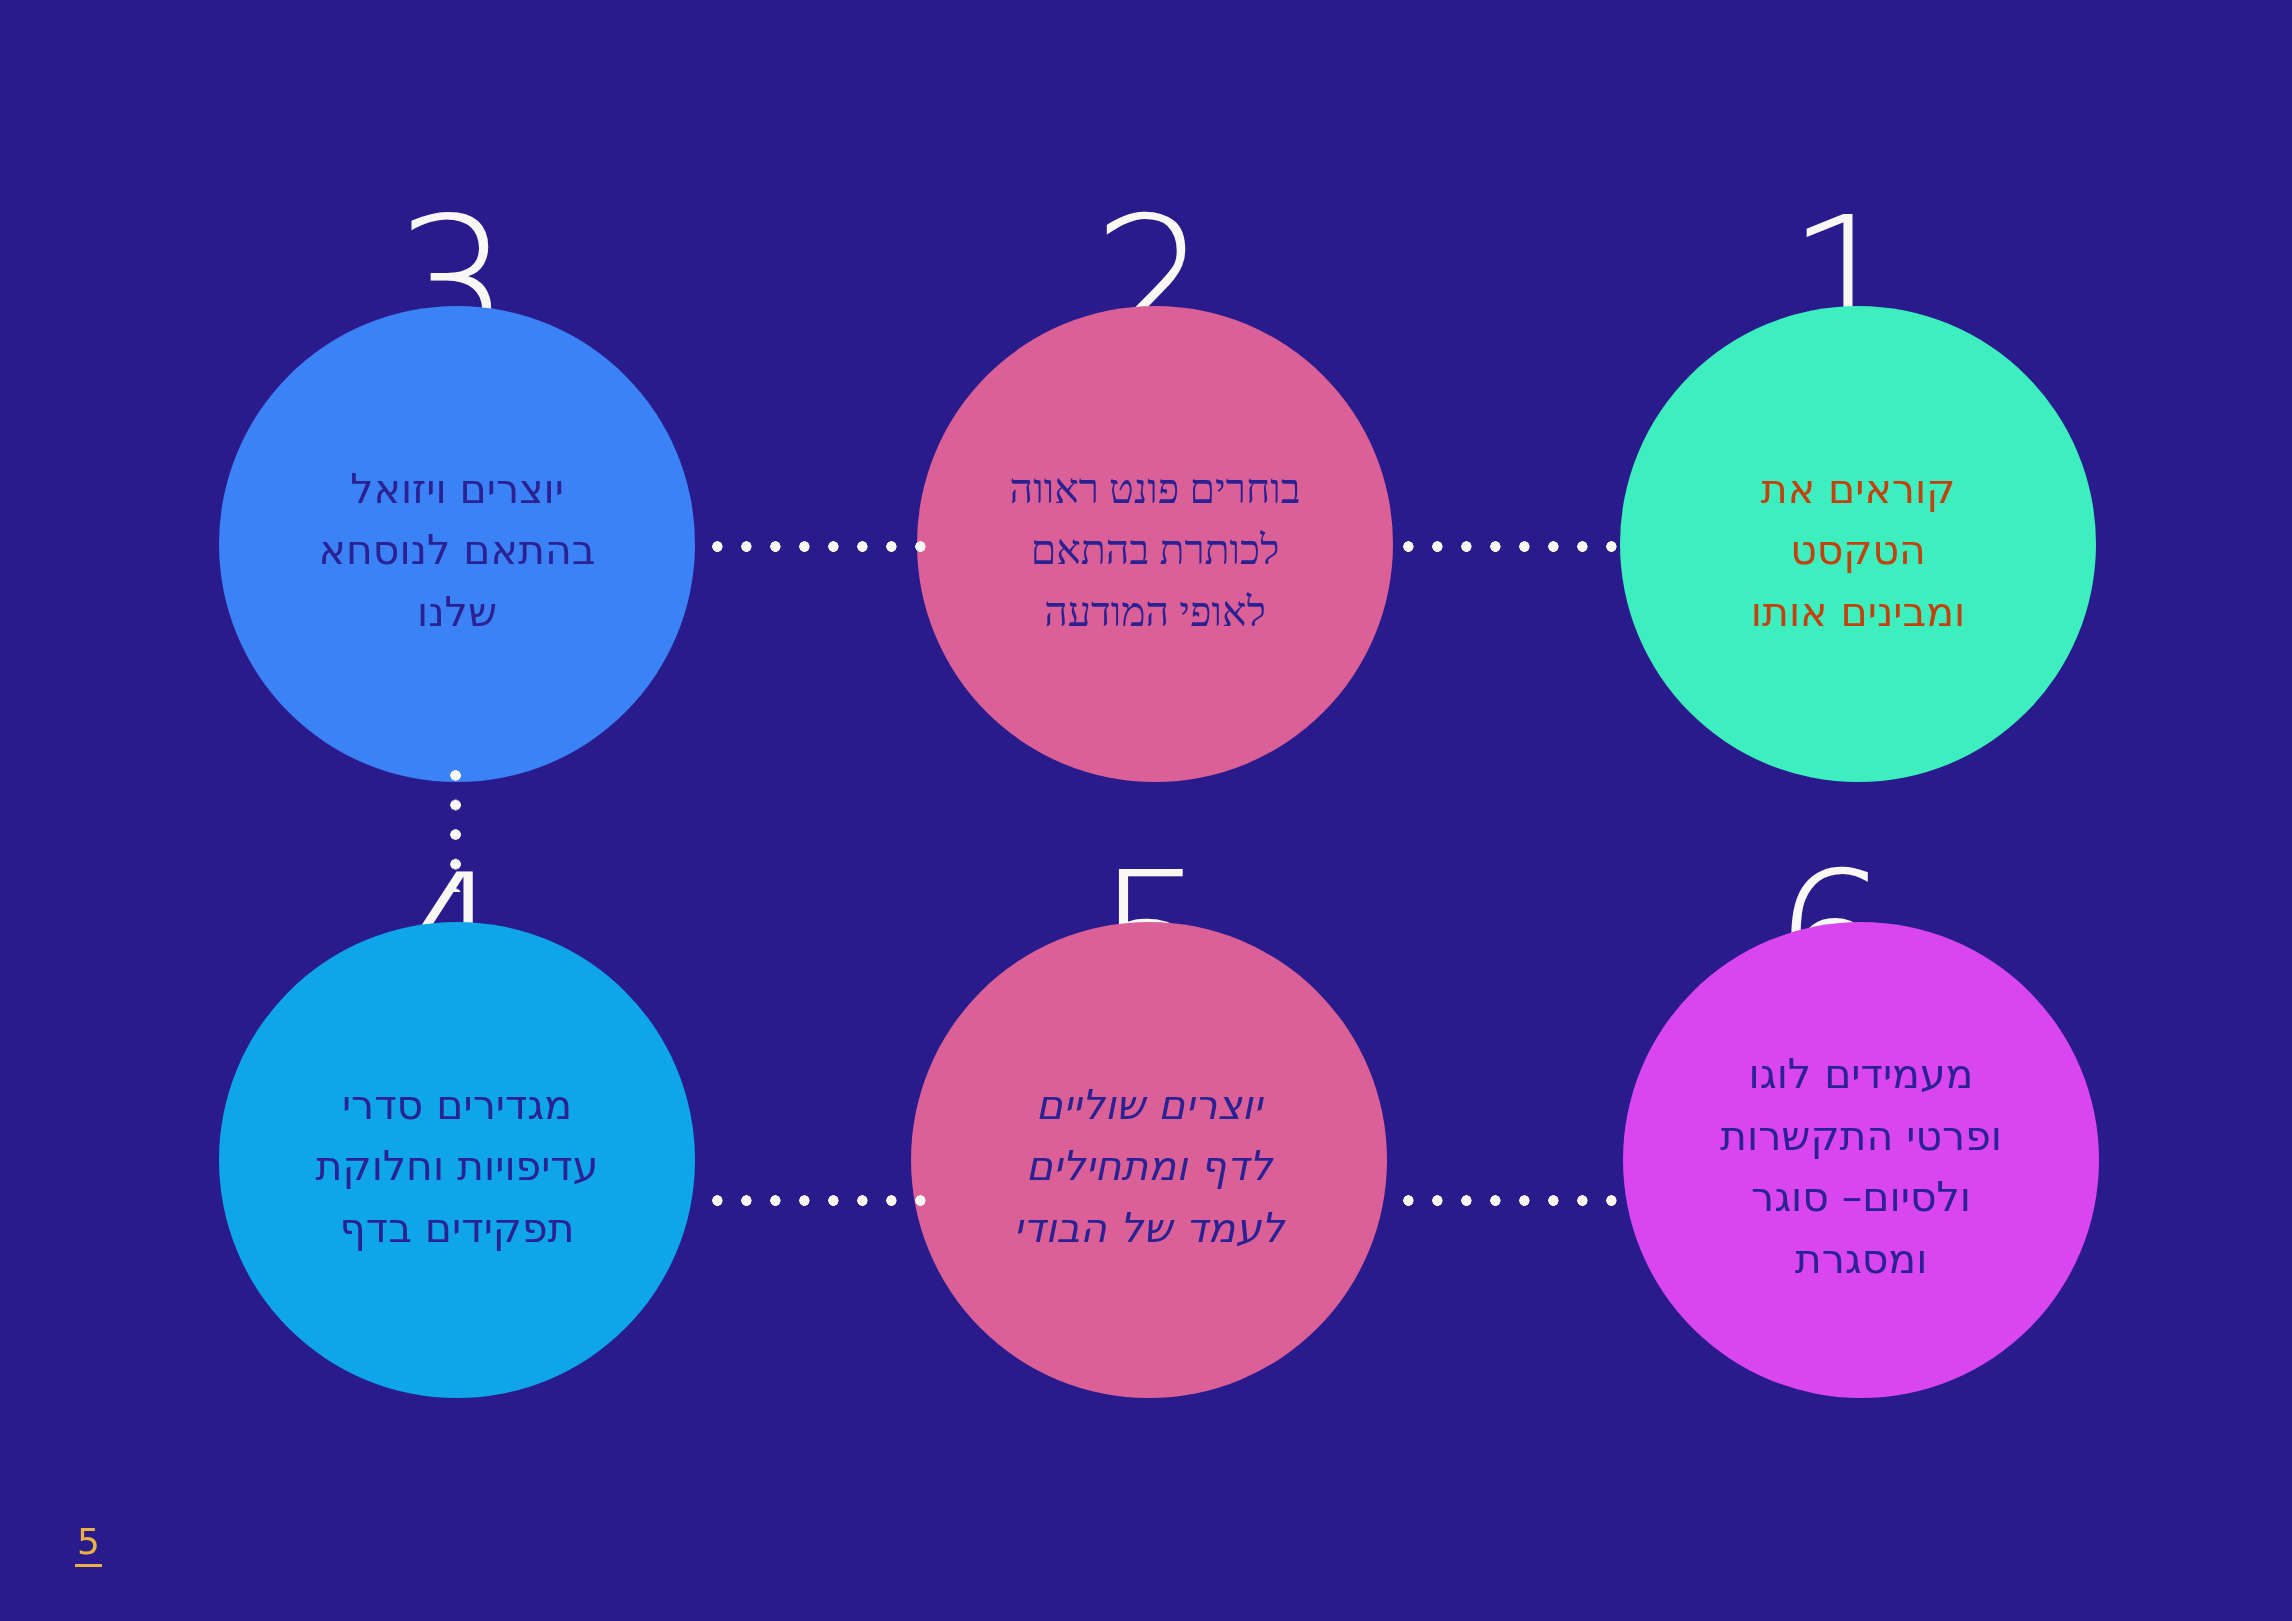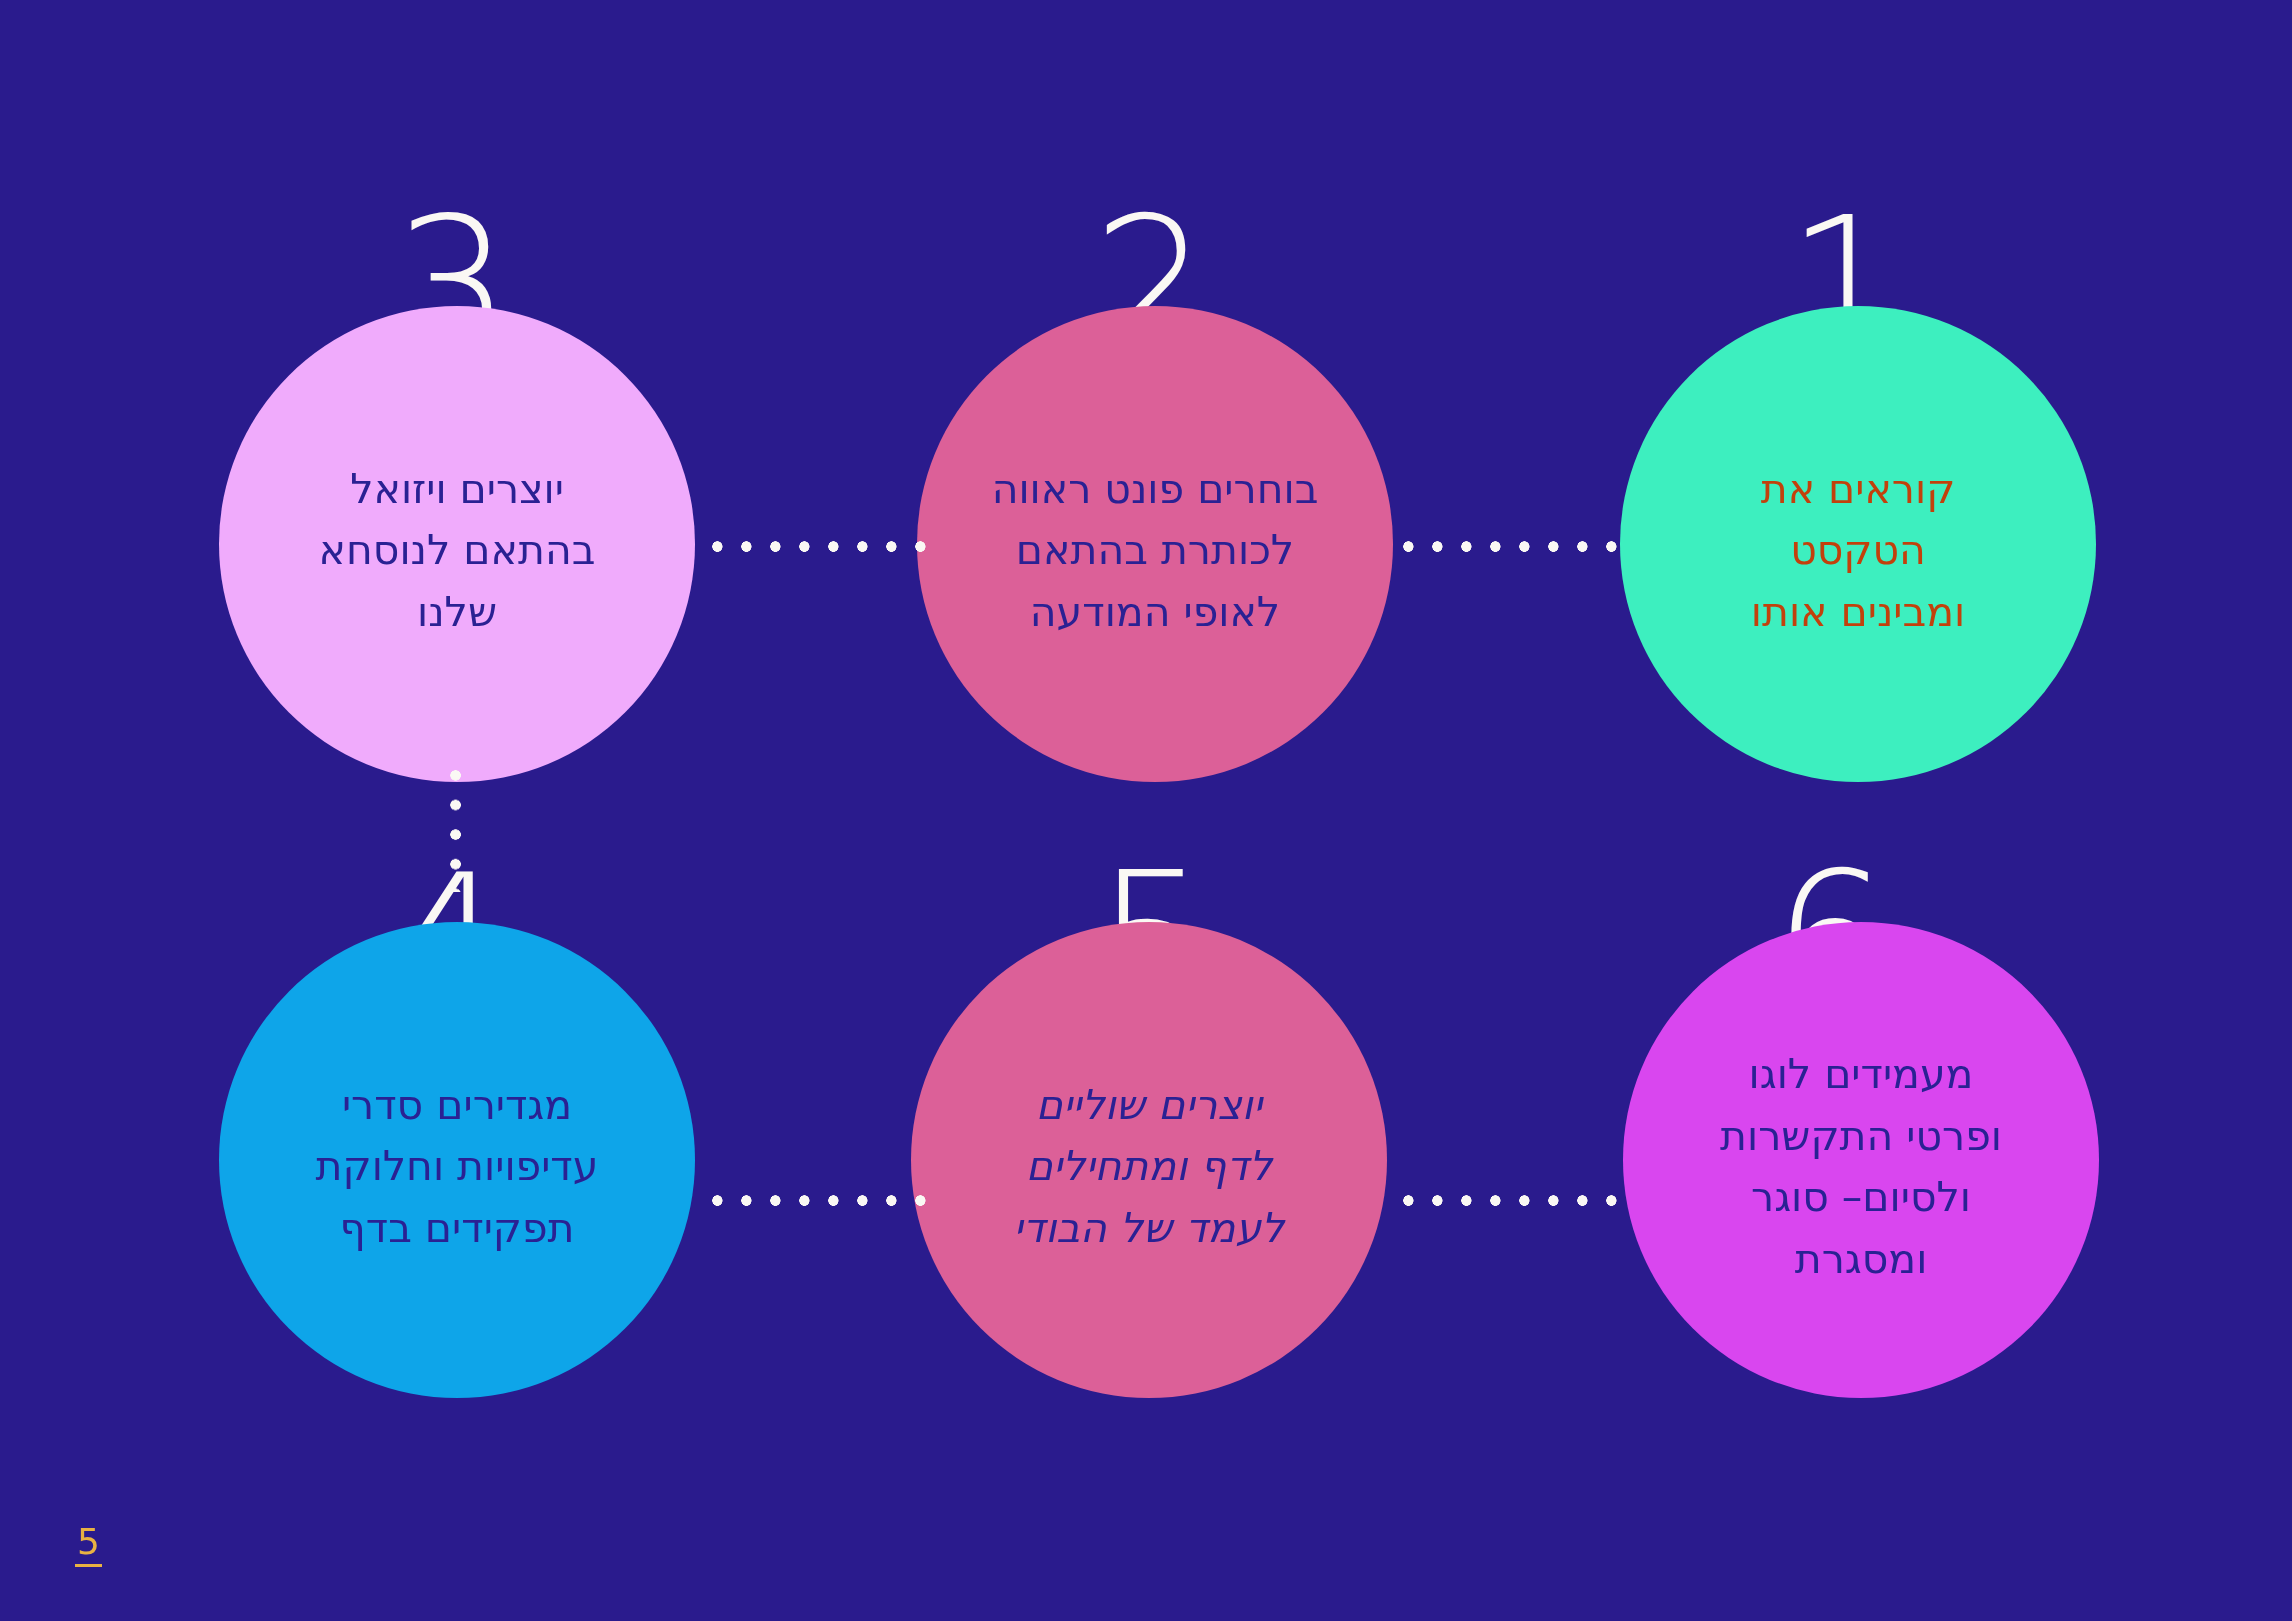--- a/index.html
+++ b/index.html
@@ -98,26 +98,26 @@
 <div class="step-number" id="n3" style="color: rgb(250, 248, 244);">3</div>
 <div class="step-number" id="n4" style="color: rgb(250, 248, 244);">4</div>
 <div class="step-number" id="n5" style="color: rgb(250, 248, 244);">5</div>
 <div class="step-number" id="n6" style="color: rgb(250, 248, 244);">6</div>
 
 <div class="step-circle" id="c1" style="background-color: rgb(61, 239, 191);">
   <div class="circle-text" style="color: #c2410c;">קוראים את
 הטקסט
 ומבינים אותו</div>
 </div>
-<div class="step-circle" id="c2" style="background-color: rgb(220, 96, 152);">
+<div class="step-circle" id="c2" style="background-color: rgb(220, 96, 152); font-family: Liberation Serif, serif;">
   <div class="circle-text" style="color: rgb(42, 33, 147);">בוחרים פונט ראווה
 לכותרת בהתאם
 לאופי המודעה</div>
 </div>
-<div class="step-circle" id="c3" style="background-color: #f0abfc;">
+<div class="step-circle" id="c3" style="background-color: #3b82f6;">
   <div class="circle-text" style="color: rgb(42, 33, 147);">יוצרים ויזואל
 בהתאם לנוסחא
 שלנו</div>
 </div>
 <div class="step-circle" id="c4" style="background-color: #0ea5e9;">
   <div class="circle-text" style="color: rgb(42, 33, 147);">מגדירים סדרי
 עדיפויות וחלוקת
 תפקידים בדף</div>
 </div>
 <div class="step-circle" id="c5" style="background-color: rgb(220, 96, 152);">

